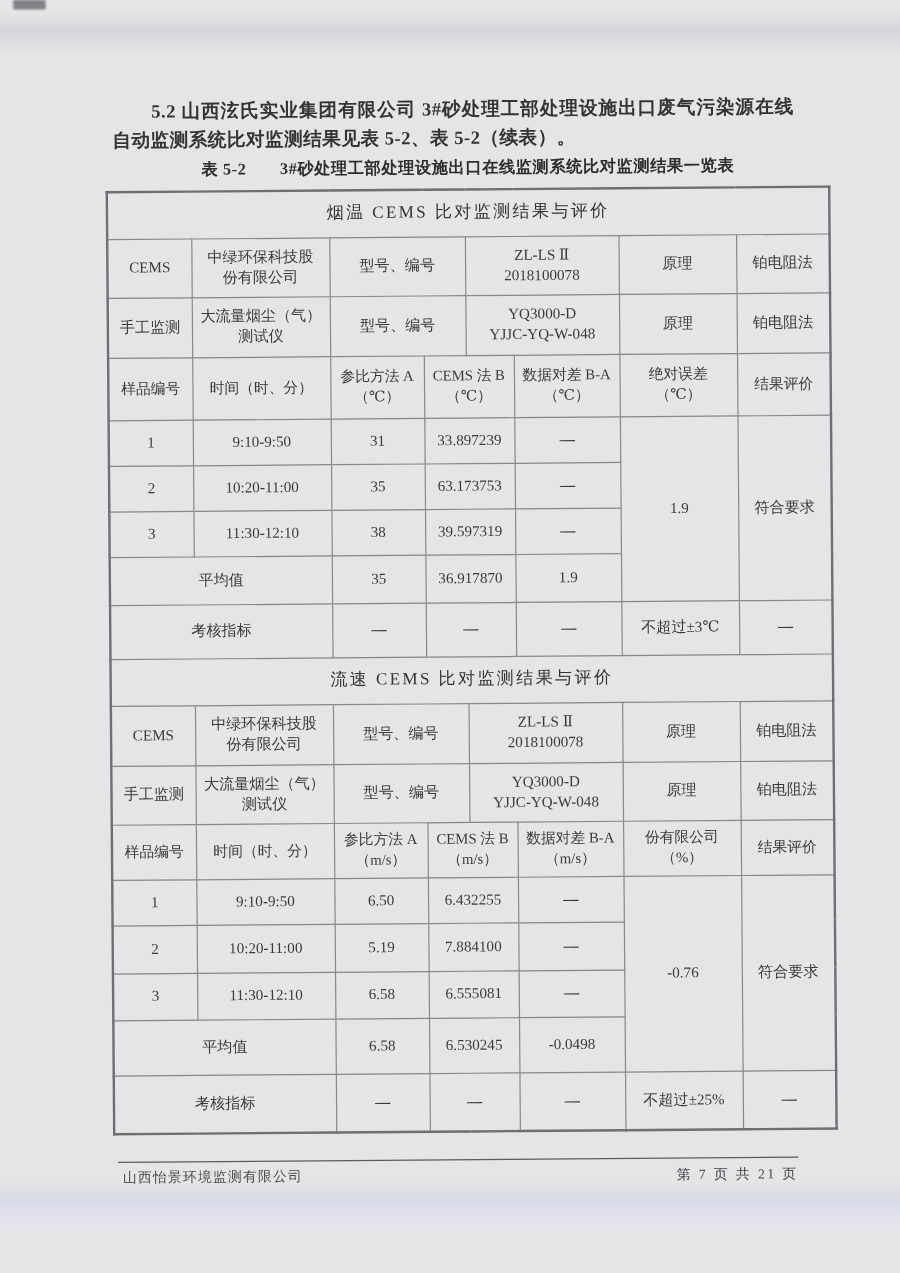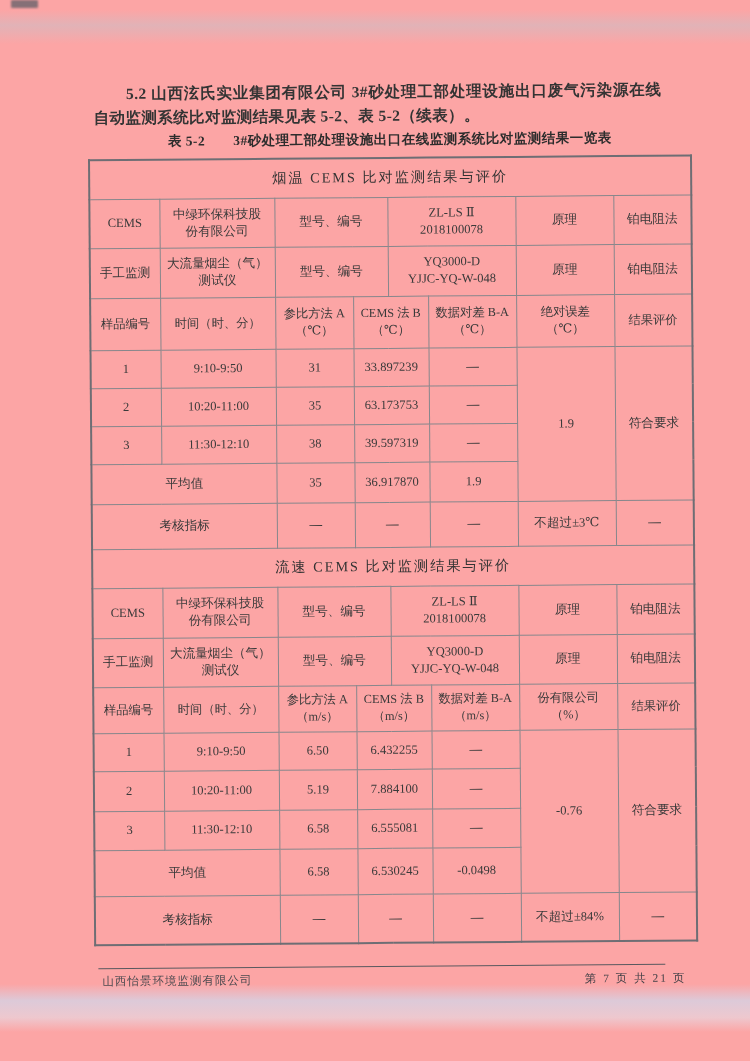--- a/index.html
+++ b/index.html
@@ -4,21 +4,21 @@
 <style>
   html, body {
     margin: 0; padding: 0;
     width: 750px; height: 1061px;
     overflow: hidden;
     background: #f6f6f8;
     font-family: "Liberation Serif", "DejaVu Serif", serif;
   }
   .paper {
     position: absolute; inset: 0;
-    background: #fca5a5;
+    background: #e5e5e5;
   }
   .scan-shadow-top {
     position: absolute; left: 0; top: 10px; width: 750px; height: 34px;
     background: linear-gradient(180deg, rgba(246,246,248,0) 0%, rgba(193,195,205,0.45) 45%, rgba(246,246,248,0) 100%);
     pointer-events: none;
   }
   .scan-shadow-bottom {
     position: absolute; left: 0; top: 984px; width: 750px; height: 48px;
     background: linear-gradient(180deg, rgba(215,218,235,0) 0%, rgba(210,214,234,0.75) 35%, rgba(226,228,240,0.55) 70%, rgba(246,246,250,0) 100%);
     pointer-events: none;
@@ -67,21 +67,20 @@
     border-top: 1.5px solid #59595f;
   }
   .footer-company {
     position: absolute; left: 99px; top: 972px;
     font-size: 11.5px; color: #4a4a50; letter-spacing: 1px; font-weight: 500;
   }
   .footer-page {
     position: absolute; left: 560px; top: 973px; width: 102px;
     font-size: 11.5px; color: #3f3f45; letter-spacing: 2px; font-weight: 500;
     text-align: right;
-    margin-left: 21px;
   }
 </style>
 </head>
 <body>
 
 <div class="paper">
   <div class="scan-shadow-top"></div>
   <div class="scan-shadow-bottom"></div>
   <div class="corner-mark"></div>
 
@@ -239,21 +238,21 @@
             <td colspan="2">平均值</td>
             <td>6.58</td>
             <td colspan="2">6.530245</td>
             <td>-0.0498</td>
           </tr>
           <tr style="height: 49px;">
             <td colspan="2">考核指标</td>
             <td class="dash">—</td>
             <td colspan="2" class="dash">—</td>
             <td class="dash">—</td>
-            <td>不超过±84%</td>
+            <td>不超过±25%</td>
             <td class="dash">—</td>
           </tr>
         </tbody>
     </table>
 
     <div class="footer-line"></div>
     <div class="footer-company">山西怡景环境监测有限公司</div>
     <div class="footer-page">第 7 页 共 21 页</div>
 
   </div>

